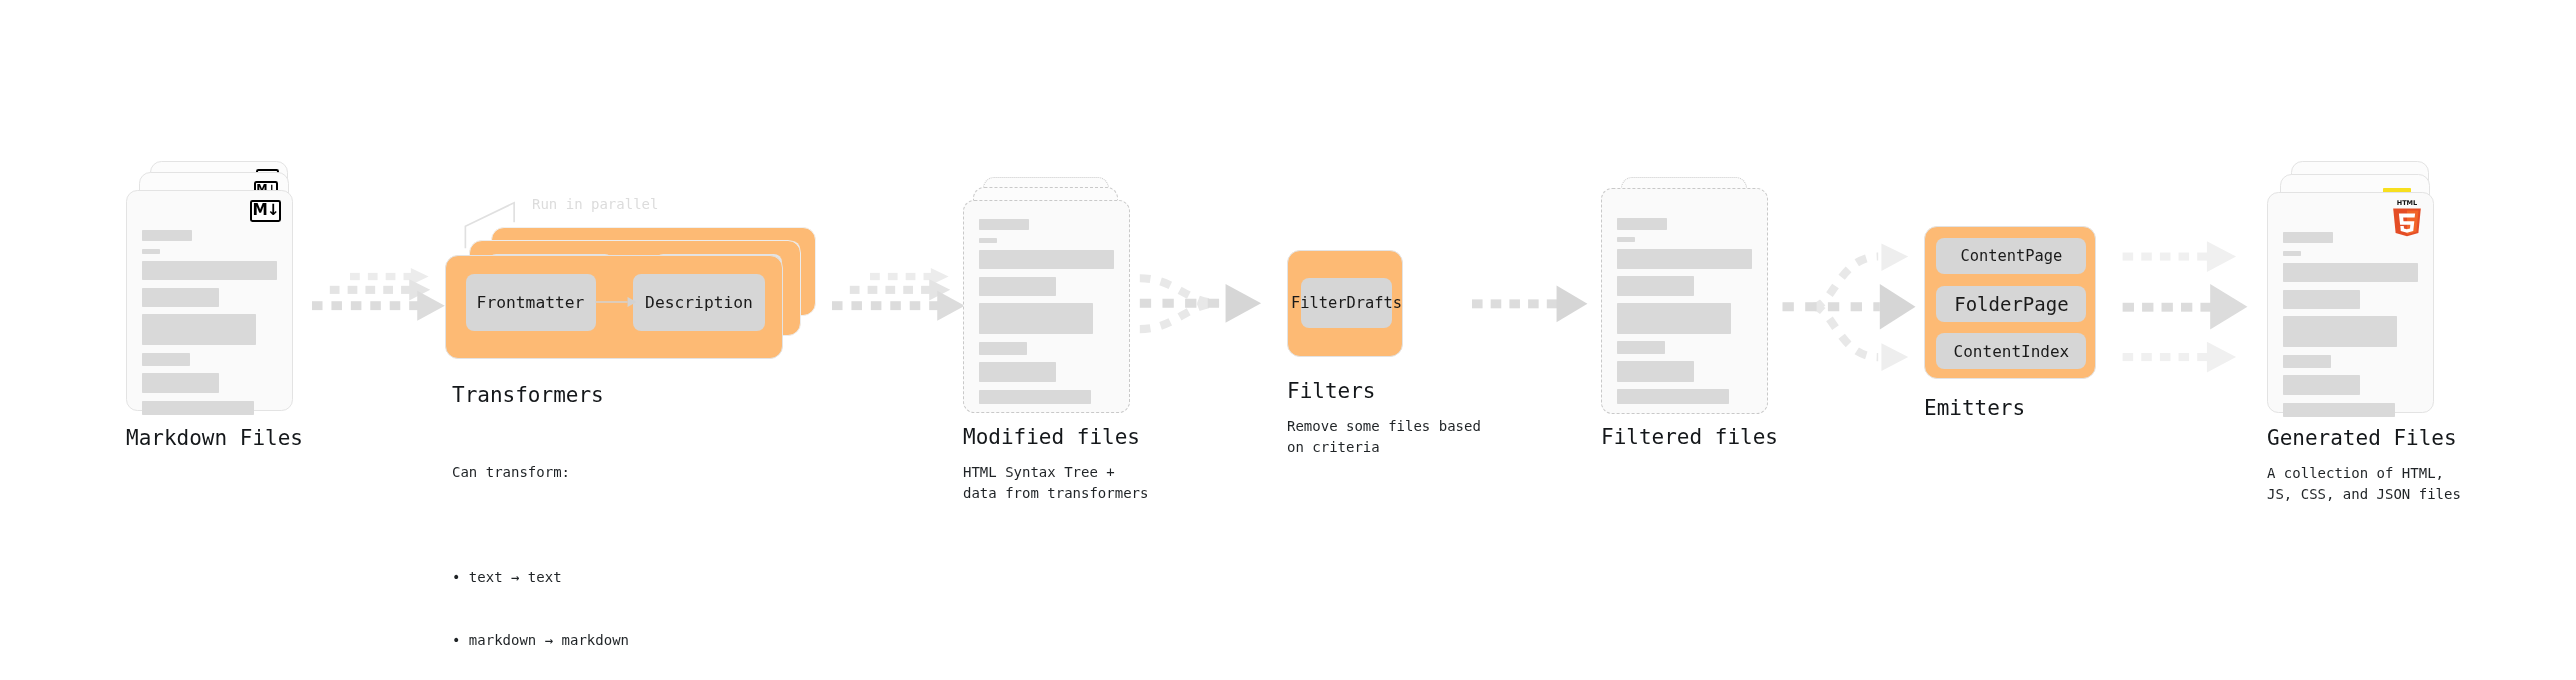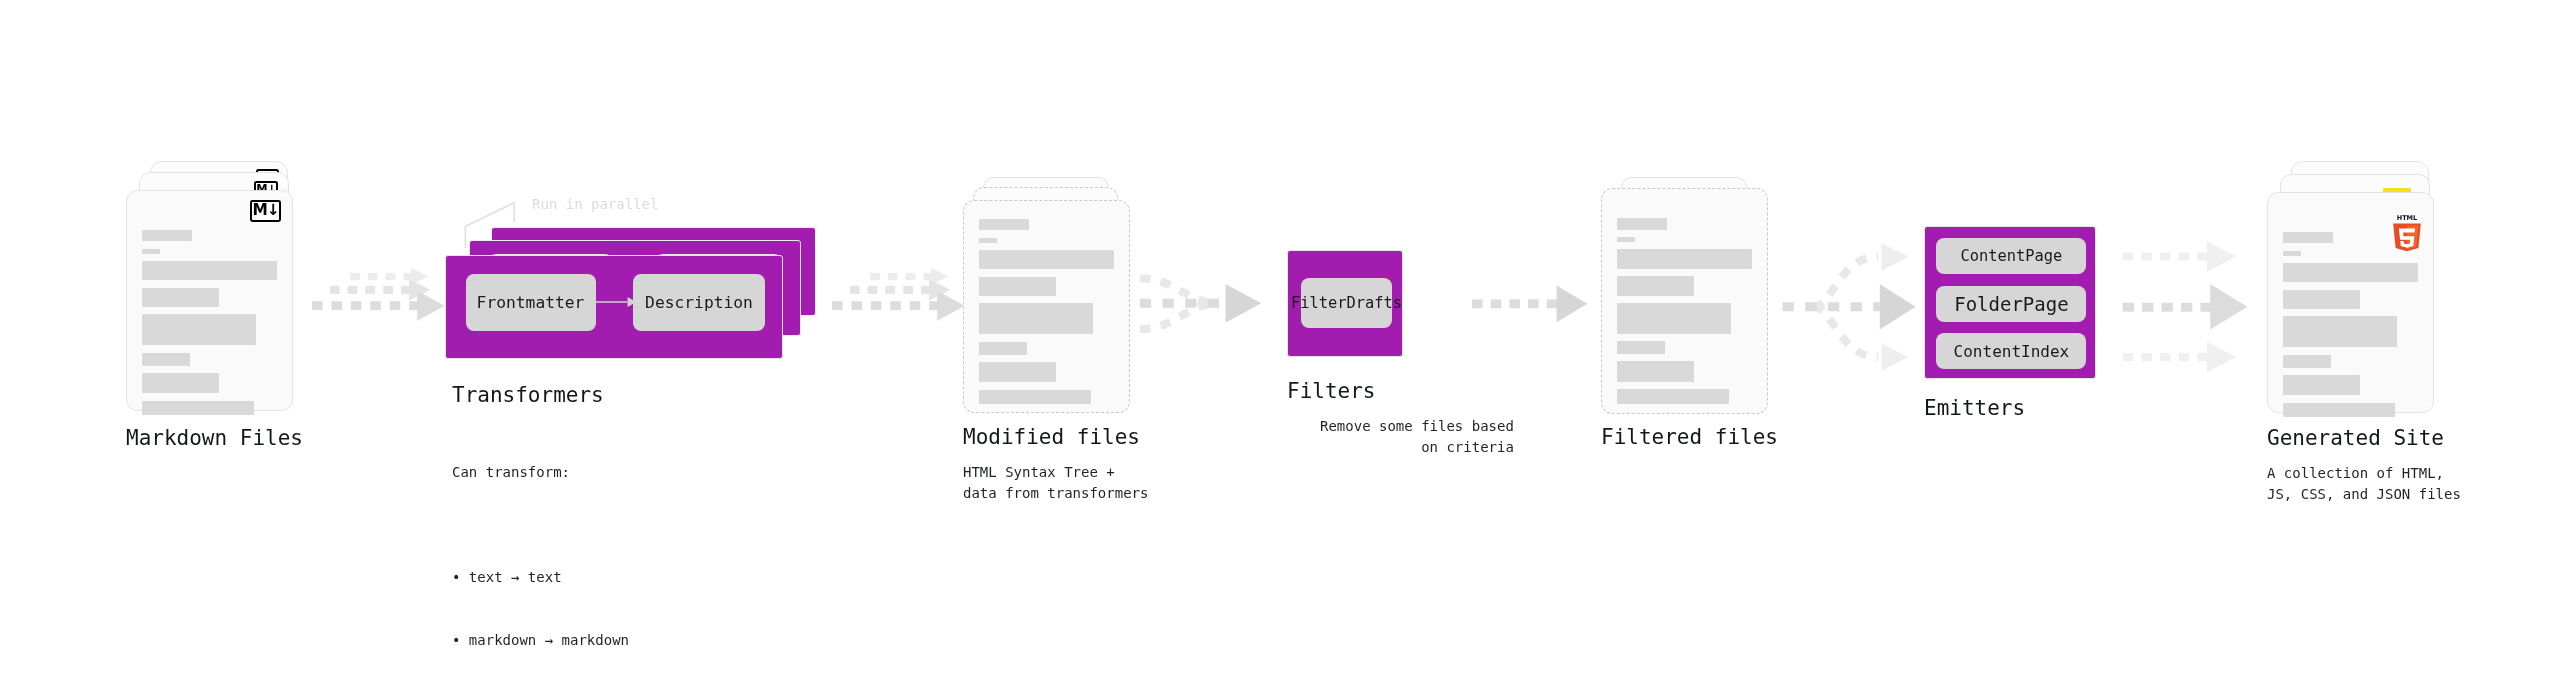--- a/index.html
+++ b/index.html
@@ -83,29 +83,29 @@
     color: #ffffff;
     font-family: "DejaVu Sans", "Liberation Sans", sans-serif;
     font-weight: bold;
     overflow: hidden;
   }
   .badge-js {
     position: absolute;
     background: #f7df1e;
     border-radius: 0.8px;
   }
-  .badge-html5 { position: absolute; margin-top: 15px; }
+  .badge-html5 { position: absolute; }
 
   
   .proc-box {
     position: absolute;
     box-sizing: border-box;
-    background: #a21caf;
+    background: #fdba74;
     border: 1.6px solid #e3e3e3;
-    border-radius: 3px;
+    border-radius: 13px;
   }
   .pill {
     position: absolute;
     box-sizing: border-box;
     background: #d6d6d6;
     border-radius: 8.1px;
     display: flex;
     align-items: center;
     justify-content: center;
     color: #1a1a1a;
@@ -312,21 +312,21 @@
       <path d="M 2 56 L 104 56"></path>
     </g>
     <polygon points="108,32 108,80 152,56" fill="#d6d6d6"></polygon>
   </svg>
 
   <div class="proc-box" style="left:1287px; top:250px; width:116px; height:107px;">
     <div class="pill" style="left:13px; top:27px; width:91px; height:50px; font-size:15.4px;">FilterDrafts</div>
   </div>
 
   <div class="title" style="left:1287px; top:379px;">Filters</div>
-  <div class="caption" style="left:1320px; top:416px;text-align:right;">Remove some files based
+  <div class="caption" style="left:1287px; top:416px;">Remove some files based
 on criteria</div>
 
   <svg class="node" style="left:1472px; top:283px;" width="126" height="49" viewBox="0 0 155 60">
     <g fill="#dcdcdc">
       <rect x="0" y="20" width="13" height="11"></rect>
         <rect x="23" y="20" width="13" height="11"></rect>
       <rect x="46" y="20" width="13" height="11"></rect>
         <rect x="69" y="20" width="13" height="11"></rect>
       <rect x="92" y="20" width="13" height="11"></rect>
     </g>
@@ -430,18 +430,18 @@
         <div class="bar" style="width:100%;  height:19.5px; margin-top:3.3px;"></div>
         <div class="bar" style="width:57%;   height:19.5px;"></div>
         <div class="bar" style="width:84%;   height:31px;"></div>
         <div class="bar" style="width:36%;   height:13px;"></div>
         <div class="bar" style="width:57%;   height:20.3px;"></div>
         <div class="bar" style="width:83%;   height:14.6px;"></div>
       </div>
     </div>
   </div>
 
-  <div class="title" style="left:2267px; top:426px;">Generated Site</div>
+  <div class="title" style="left:2267px; top:426px;">Generated Files</div>
   <div class="caption" style="left:2267px; top:463px;">A collection of HTML,
 JS, CSS, and JSON files</div>
 
 </div>
 
 
 </body></html>

